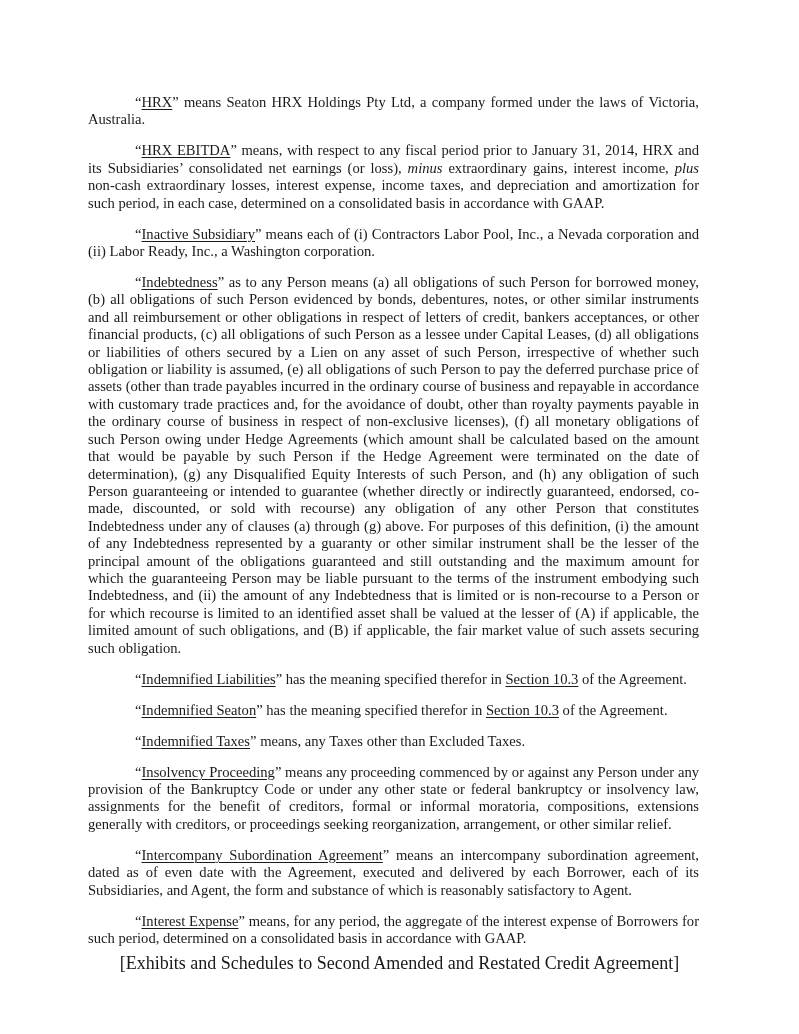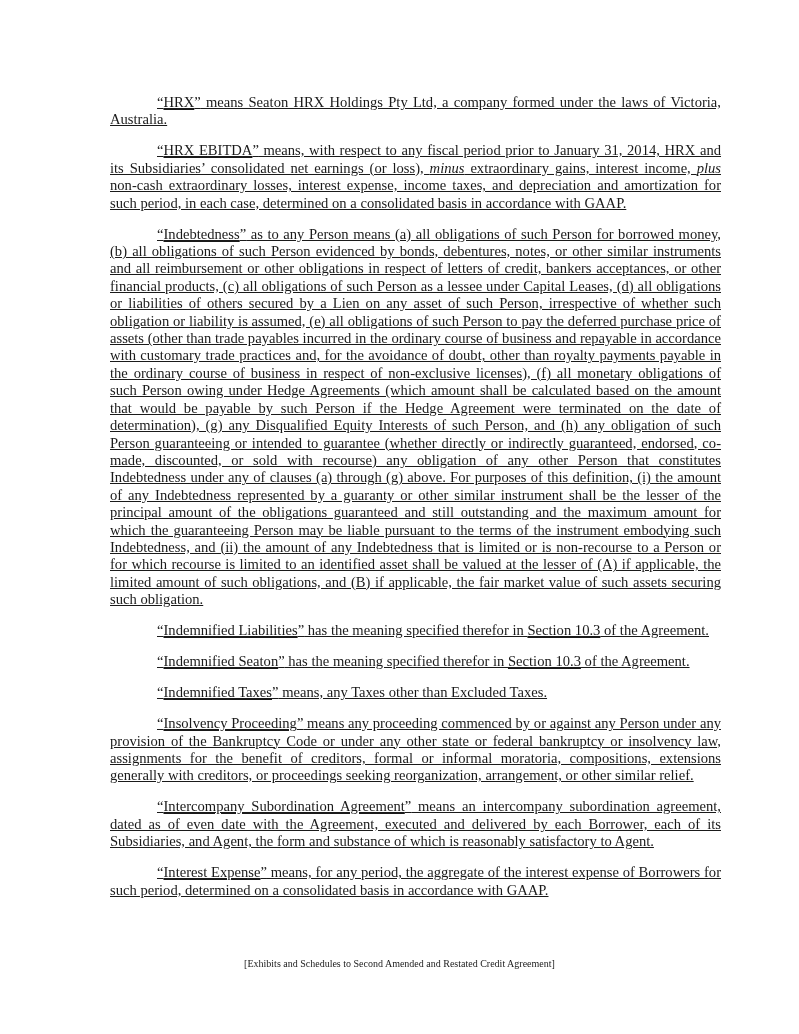--- a/index.html
+++ b/index.html
@@ -10,26 +10,25 @@
     body {
       width: 799px;
       height: 1034px;
       position: relative;
       overflow: hidden;
       font-family: "Liberation Serif", "DejaVu Serif", serif;
       color: #1a1a1a;
     }
     .page {
       position: absolute;
-      left: 110px;
+      left: 88px;
       top: 94px;
       width: 611px;
       font-size: 14.6px;
       line-height: 17.4px;
-      text-decoration: underline;
     }
     .para {
       margin: 0 0 13.6px 0;
       text-align: justify;
       text-indent: 47px;
     }
     .term {
       text-decoration: underline;
       text-underline-offset: 2px;
       text-decoration-thickness: 1px;
@@ -39,37 +38,40 @@
       text-underline-offset: 2px;
       text-decoration-thickness: 1px;
     }
     em { font-style: italic; margin-top: 48px; }
     .footer {
       position: absolute;
       left: 0;
       width: 799px;
       top: 956px;
       text-align: center;
-      font-size: 10px;
+      font-size: 18px;
       line-height: 15px;
     }
   </style>
 </head>
 <body>
 
 <div class="page">
 
   <p class="para">
     <span>“</span><span class="term">HRX</span><span>”</span><span> means Seaton HRX Holdings Pty Ltd, a company formed under the laws of Victoria, Australia.</span>
   </p>
 
   <p class="para">
     <span>“</span><span class="term">HRX EBITDA</span><span>”</span><span> means, with respect to any fiscal period prior to January 31, 2014, HRX and its Subsidiaries’ consolidated net earnings (or loss), </span><em>minus</em><span> extraordinary gains, interest income, </span><em>plus</em><span> non-cash extraordinary losses, interest expense, income taxes, and depreciation and amortization for such period, in each case, determined on a consolidated basis in accordance with GAAP.</span>
   </p>
 
+  <p class="para">
+    <span>“</span><span class="term">Inactive Subsidiary</span><span>”</span><span> means each of (i) Contractors Labor Pool, Inc., a Nevada corporation and (ii)  Labor Ready, Inc., a Washington corporation.</span>
+  </p>
 
   <p class="para">
     <span>“</span><span class="term">Indebtedness</span><span>”</span><span> as to any Person means (a) all obligations of such Person for borrowed money, (b) all obligations of such Person evidenced by bonds, debentures, notes, or other similar instruments and all reimbursement or other obligations in respect of letters of credit, bankers acceptances, or other financial products, (c) all obligations of such Person as a lessee under Capital Leases, (d) all obligations or liabilities of others secured by a Lien on any asset of such Person, irrespective of whether such obligation or liability is assumed, (e) all obligations of such Person to pay the deferred purchase price of assets (other than trade payables incurred in the ordinary course of business and repayable in accordance with customary trade practices and, for the avoidance of doubt, other than royalty payments payable in the ordinary course of business in respect of non-exclusive licenses), (f) all monetary obligations of such Person owing under Hedge Agreements (which amount shall be calculated based on the amount that would be payable by such Person if the Hedge Agreement were terminated on the date of determination), (g) any Disqualified Equity Interests of such Person, and (h) any obligation of such Person guaranteeing or intended to guarantee (whether directly or indirectly guaranteed, endorsed, co-made, discounted, or sold with recourse) any obligation of any other Person that constitutes Indebtedness under any of clauses (a) through (g) above.  For purposes of this definition, (i) the amount of any Indebtedness represented by a guaranty or other similar instrument shall be the lesser of the principal amount of the obligations guaranteed and still outstanding and the maximum amount for which the guaranteeing Person may be liable pursuant to the terms of the instrument embodying such Indebtedness, and (ii) the amount of any Indebtedness that is limited or is non-recourse to a Person or for which recourse is limited to an identified asset shall be valued at the lesser of (A) if applicable, the limited amount of such obligations, and (B) if applicable, the fair market value of such assets securing such obligation.</span>
   </p>
 
   <p class="para">
     <span>“</span><span class="term">Indemnified Liabilities</span><span>”</span><span> has the meaning specified therefor in </span><span class="xref">Section 10.3</span><span> of the Agreement.</span>
   </p>
 
   <p class="para">

